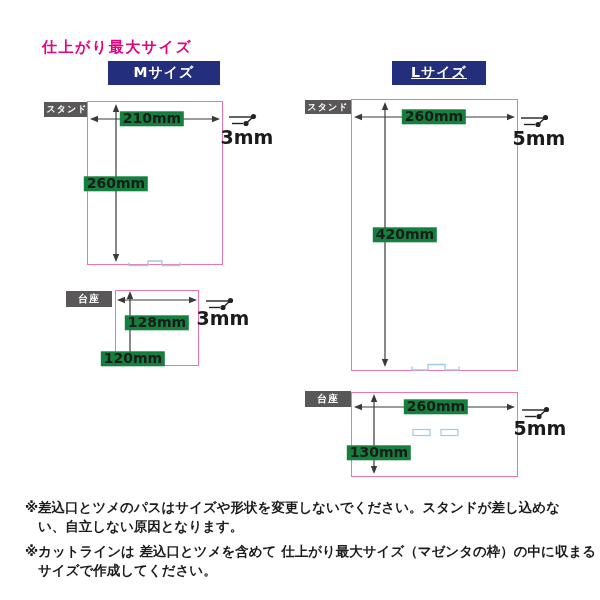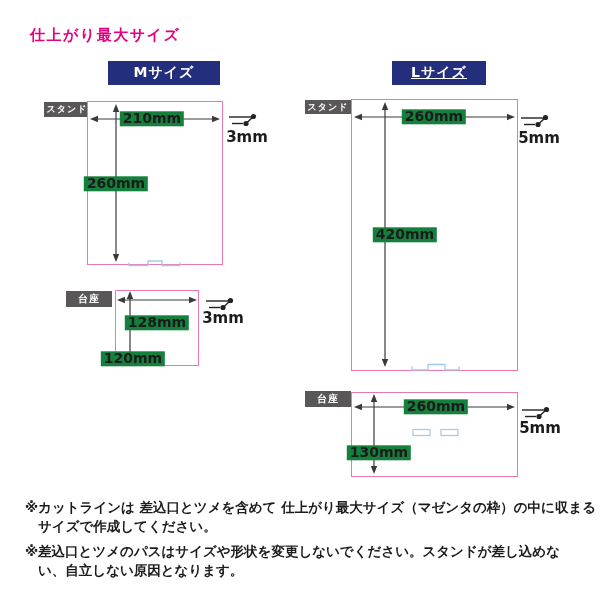--- a/index.html
+++ b/index.html
@@ -5,21 +5,21 @@
   :root{
     --magenta:#e4007f; --frame:#ec77ae; --navy:#232e7d; --label-gray:#595757;
     --slot-blue:#9ecbea; --line:#3a3a3a; --text:#1b1b1b;
   }
   html,body{margin:0;padding:0;background:#fff;}
   .stage{
     position:relative; width:600px; height:600px; background:#fff; overflow:hidden;
     font-family:"DejaVu Sans","Liberation Sans",sans-serif; color:var(--text);
   }
   .title{
-    position:absolute; left:26px; top:22px; margin:4px;
+    position:absolute; left:26px; top:22px; margin:16px;
     font-size:15px; font-weight:bold; letter-spacing:1.5px; color:var(--magenta);
   }
   .size-header{
     position:absolute; top:61px; height:24px; background:var(--navy);
     color:#ffffff; font-size:14px; font-weight:bold; letter-spacing:1px;
     display:flex; align-items:center; justify-content:center;
   }
   .size-header.m{left:108px; width:112px;}
   .size-header.l{left:392px; width:94px;text-decoration:underline;}
   .tag{
@@ -35,21 +35,21 @@
   .overlay polygon{fill:var(--line); stroke:none;}
   .overlay .tab{fill:none; stroke:var(--slot-blue); stroke-width:1.3;}
   .overlay .slot{fill:#fff; stroke:var(--slot-blue); stroke-width:1.2;}
   .dimlabel{
     position:absolute; transform:translate(-50%,-50%);
     background:#15803d; padding:0 3px; white-space:nowrap;
     font-size:14px; font-weight:bold; color:var(--text); line-height:1.1;
   }
   .thicklabel{
     position:absolute; transform:translate(-50%,-50%);
-    white-space:nowrap; font-size:15px; font-weight:bold; color:var(--text);
+    white-space:nowrap; font-size:19px; font-weight:bold; color:var(--text);
   }
   .thickicon{position:absolute; width:32px; height:20px;}
   .thickicon line{stroke:#222; stroke-width:1.4;}
   .thickicon circle{fill:#222;}
   .notes{position:absolute; left:25px; top:498px; font-size:13.5px; font-weight:600; line-height:19px; color:var(--text);}
   .note{margin:0 0 6px 0;}
   .note .cont{display:block; padding-left:13px;}
 </style>
 </head>
 <body>
@@ -172,22 +172,22 @@
     <line x1="1" y1="7" x2="23" y2="7"></line>
       <line x1="18" y1="13.5" x2="25.5" y2="6.5"></line>
       <line x1="4" y1="13.5" x2="15" y2="13.5"></line>
     <circle cx="25.5" cy="6.5" r="2.6"></circle>
       <circle cx="18" cy="13.5" r="2.6"></circle>
   </svg>
   <span class="thicklabel" style="left:540px;top:428px;">5mm</span>
 
   <div class="notes">
     <p class="note">
+      <span>※差込口とツメのパスはサイズや形状を変更しないでください。スタンドが差し込めな</span>
+      <span class="cont">い、自立しない原因となります。</span>
+    </p>
+    <p class="note">
       <span>※カットラインは 差込口とツメを含めて 仕上がり最大サイズ（マゼンタの枠）の中に収まる</span>
       <span class="cont">サイズで作成してください。</span>
-    </p>
-    <p class="note">
-      <span>※差込口とツメのパスはサイズや形状を変更しないでください。スタンドが差し込めな</span>
-      <span class="cont">い、自立しない原因となります。</span>
     </p>
   </div>
 
 </div>
 
 </body></html>

